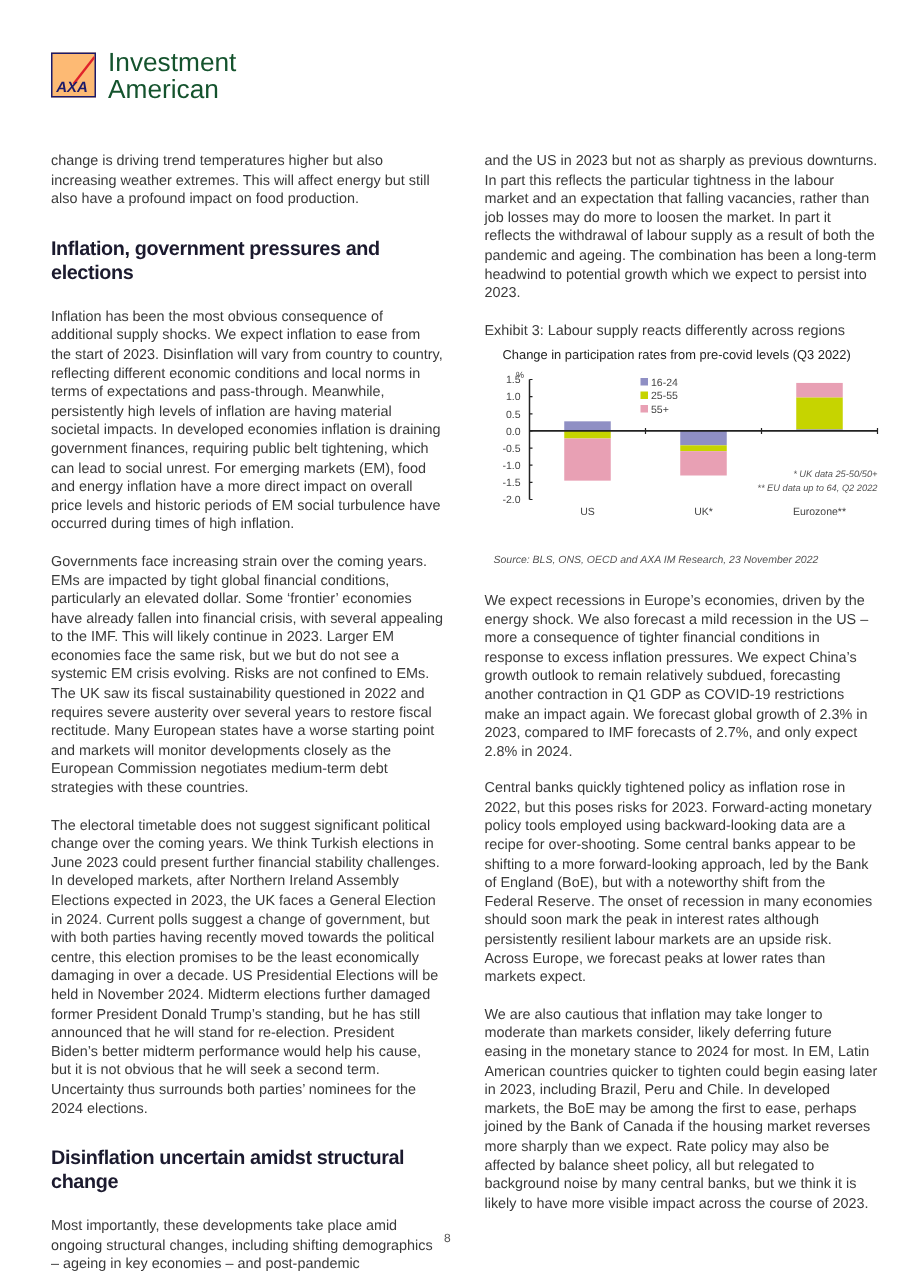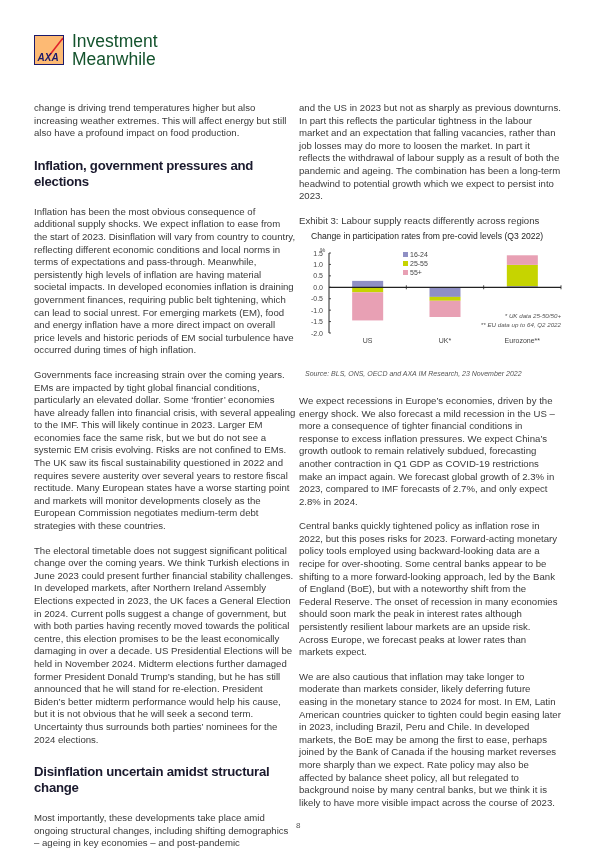--- a/index.html
+++ b/index.html
@@ -6,21 +6,21 @@
   body { width: 600px; height: 848px; position: relative; overflow: hidden;
          font-family: "Liberation Sans", sans-serif; color: #3a3a3a; }
   .logo { position: absolute; left: 34px; top: 35px; width: 180px; height: 40px; }
   .logo-box { position: absolute; left: 0; top: 0; width: 30px; height: 30px;
               border: 1.5px solid #1b1a6b; box-sizing: border-box; overflow: hidden; background:#fdba74; }
   .logo-box svg { position:absolute; left:0; top:0; }
   .logo-text { position: absolute; left: 38px; top: -3px; color: #14532d;
                font-size: 17.5px; line-height: 18px; font-family: "Liberation Sans", sans-serif; }
   .col { position: absolute; width: 262px; font-size: 9.6px; line-height: 12.6px; }
   .col-left { left: 34px; top: 102px; }
-  .col-right { left: 299px; top: 102px; }
+  .col-right { left: 323px; top: 102px; }
   p { margin: 0 0 12px 0; }
   h2 { margin: 0 0 16px 0; font-size: 13.2px; line-height: 16px; color: #1b1a2e; font-weight: bold;
        letter-spacing: -0.25px; }
   .gap-h { margin-top: 18px; }
   .exhibit-title { margin: 0 0 2px 0; }
   .chart-wrap { position: relative; width: 280px; height: 125px; margin-bottom: 14px; }
   .chart-source { font-size: 7px; font-style: italic; color: #555; margin: 0 0 14px 6px; }
   .page-num { position: absolute; left: 296px; top: 821px; font-size: 8px; color: #555; }
   b { color:#222; }
 </style>
@@ -29,21 +29,21 @@
 
 <div class="logo">
   <div class="logo-box">
     <svg width="30" height="30" viewBox="0 0 30 30">
       <line x1="14" y1="20" x2="28" y2="2" stroke="#e0222a" stroke-width="1.6"></line>
       <text x="2.5" y="25" font-family="Liberation Sans, sans-serif" font-weight="bold" font-style="italic" font-size="10" fill="#1b1a6b">AXA</text>
     </svg>
   </div>
   <div class="logo-text">
     <div>Investment</div>
-    <div>Meanwhile</div>
+    <div>American</div>
   </div>
 </div>
 
 <div class="col col-left">
   <p>change is driving trend temperatures higher but also increasing weather extremes. This will affect energy but still also have a profound impact on food production.</p>
   <h2 class="gap-h">Inflation, government pressures and elections</h2>
   <p>Inflation has been the most obvious consequence of additional supply shocks. We expect inflation to ease from the start of 2023. Disinflation will vary from country to country, reflecting different economic conditions and local norms in terms of expectations and pass-through. Meanwhile, persistently high levels of inflation are having material societal impacts. In developed economies inflation is draining government finances, requiring public belt tightening, which can lead to social unrest. For emerging markets (EM), food and energy inflation have a more direct impact on overall price levels and historic periods of EM social turbulence have occurred during times of high inflation.</p>
   <p>Governments face increasing strain over the coming years. EMs are impacted by tight global financial conditions, particularly an elevated dollar. Some ‘frontier’ economies have already fallen into financial crisis, with several appealing to the IMF. This will likely continue in 2023. Larger EM economies face the same risk, but we but do not see a systemic EM crisis evolving. Risks are not confined to EMs. The UK saw its fiscal sustainability questioned in 2022 and requires severe austerity over several years to restore fiscal rectitude. Many European states have a worse starting point and markets will monitor developments closely as the European Commission negotiates medium-term debt strategies with these countries.</p>
   <p>The electoral timetable does not suggest significant political change over the coming years. We think Turkish elections in June 2023 could present further financial stability challenges. In developed markets, after Northern Ireland Assembly Elections expected in 2023, the UK faces a General Election in 2024. Current polls suggest a change of government, but with both parties having recently moved towards the political centre, this election promises to be the least economically damaging in over a decade. US Presidential Elections will be held in November 2024. Midterm elections further damaged former President Donald Trump’s standing, but he has still announced that he will stand for re-election. President Biden’s better midterm performance would help his cause, but it is not obvious that he will seek a second term. Uncertainty thus surrounds both parties’ nominees for the 2024 elections.</p>
   <h2 class="gap-h">Disinflation uncertain amidst structural change</h2>

